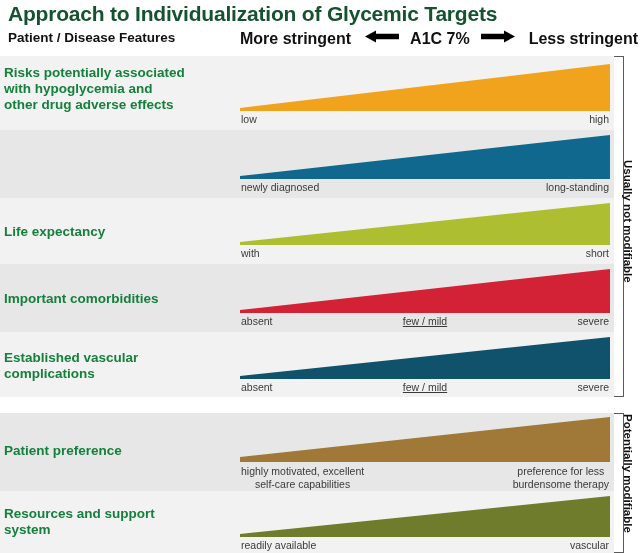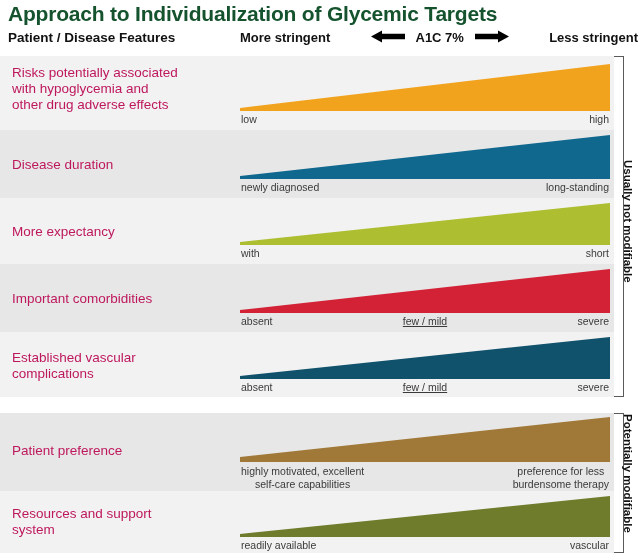--- a/index.html
+++ b/index.html
@@ -45,21 +45,21 @@
     white-space: nowrap;
   }
   #header-scale {
     position: absolute;
     left: 240px;
     top: 2px;
     width: 398px;
     display: flex;
     align-items: center;
     justify-content: space-between;
-    font-size: 13px;
+    font-size: 16px;
     font-weight: bold;
     white-space: nowrap;
   }
   .arrow-svg { display: block; }
   #header-mid {
     display: flex;
     align-items: flex-start;
     gap: 11px;
   }
 
@@ -77,25 +77,25 @@
     position: absolute;
     left: 0;
     width: 614px;
     box-sizing: border-box;
   }
   .row.shade-light { background: #f2f2f2; }
   .row.shade-dark  { background: #e7e7e7; }
 
   .row-label {
     position: absolute;
-    left: 12px;
+    left: 4px;
     font-size: 13.5px;
-    font-weight: normal;
+    font-weight: bold;
     line-height: 1.18;
-    color: #be185d;
+    color: #15803d;
     white-space: pre-line;
   }
 
   
   .wedge-wrap {
     position: absolute;
     left: 240px;
     width: 370px;
   }
   .wedge-wrap svg { display: block; width: 370px; }
@@ -182,35 +182,34 @@
       </svg>
     </div>
     <div class="scale-labels" style="top:57px;">
       <span class="lbl lbl-left">low</span>
       <span class="lbl lbl-mid"></span>
       <span class="lbl lbl-right">high</span>
     </div>
   </div>
 
   <div class="row shade-dark" style="top:74px;height:68px;">
-    <div class="row-label" style="top:27px;">Disease duration</div>
     <div class="wedge-wrap" style="top:5px;">
       <svg width="370" height="44" viewBox="0 0 370 44" preserveAspectRatio="none" aria-hidden="true">
         <polygon points="0,41 370,0 370,44 0,44" fill="#10688E"></polygon>
       </svg>
     </div>
     <div class="scale-labels" style="top:51px;">
       <span class="lbl lbl-left">newly diagnosed</span>
       <span class="lbl lbl-mid"></span>
       <span class="lbl lbl-right">long-standing</span>
     </div>
   </div>
 
   <div class="row shade-light" style="top:142px;height:66px;">
-    <div class="row-label" style="top:26px;">More expectancy</div>
+    <div class="row-label" style="top:26px;">Life expectancy</div>
     <div class="wedge-wrap" style="top:5px;">
       <svg width="370" height="42" viewBox="0 0 370 42" preserveAspectRatio="none" aria-hidden="true">
         <polygon points="0,39 370,0 370,42 0,42" fill="#AEBE31"></polygon>
       </svg>
     </div>
     <div class="scale-labels" style="top:49px;">
       <span class="lbl lbl-left">with</span>
       <span class="lbl lbl-mid"></span>
       <span class="lbl lbl-right">short</span>
     </div>

